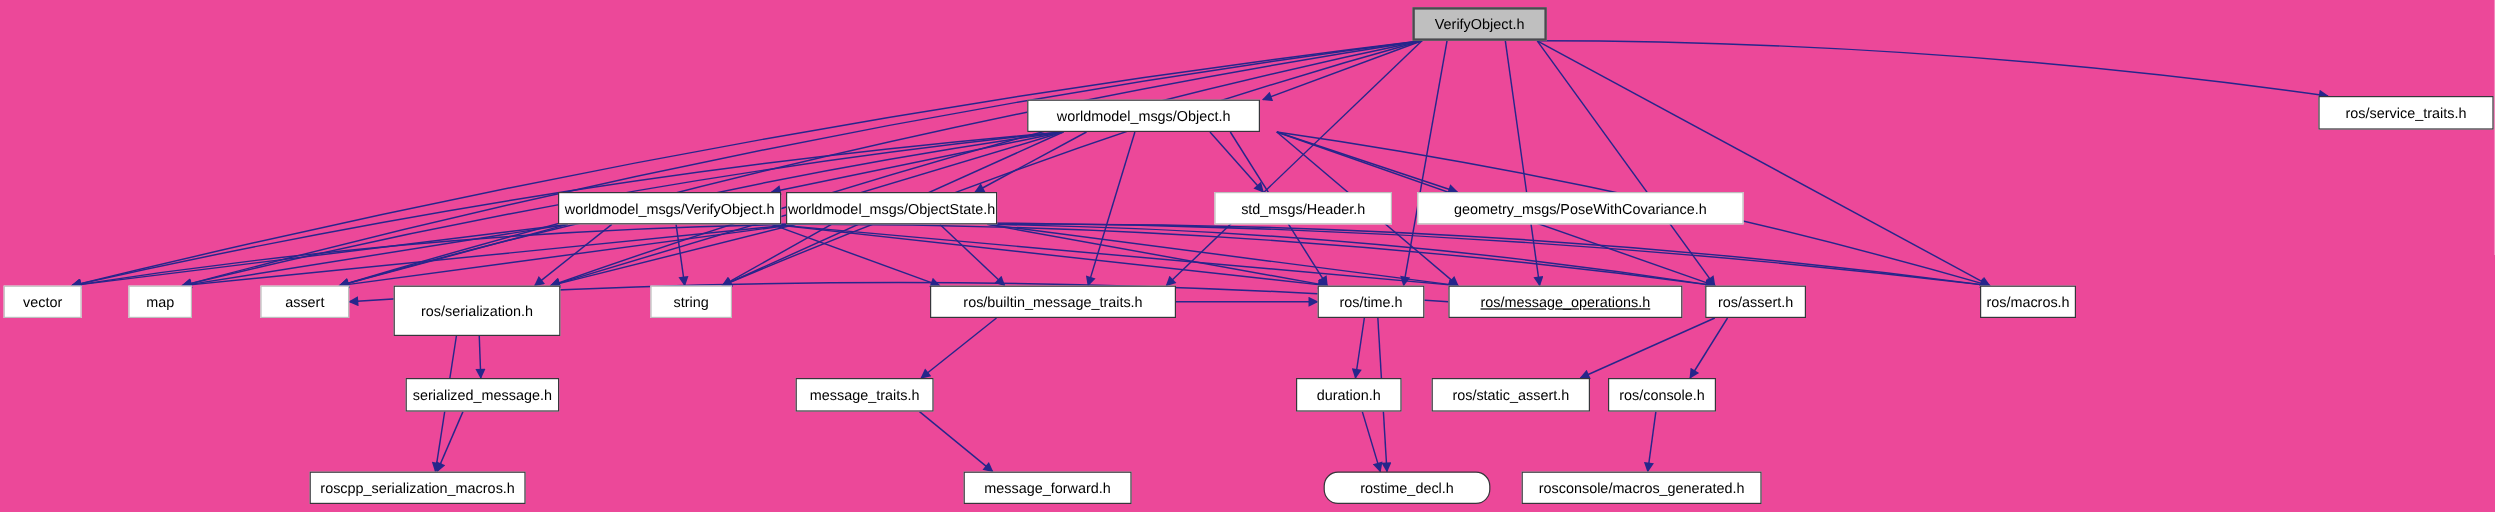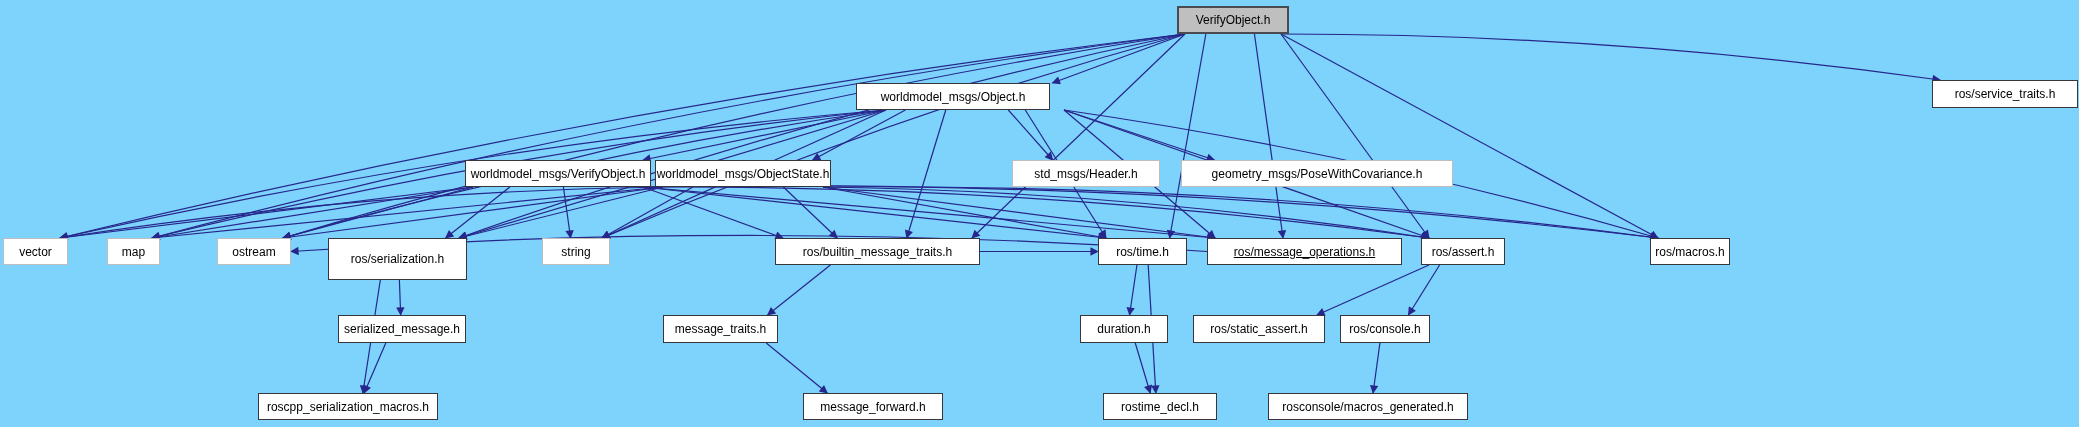--- a/index.html
+++ b/index.html
@@ -5,21 +5,21 @@
   html, body {
     margin: 0;
     padding: 0;
     background: #ffffff;
     font-family: "Liberation Sans", sans-serif;
   }
   #stage {
     position: relative;
     width: 2079px;
     height: 427px;
-    background: #7dd3fc;
+    background: #ec4899;
     overflow: hidden;
   }
   #edges-svg {
     position: absolute;
     left: 0;
     top: 0;
     z-index: 1;
   }
   .node {
     position: absolute;
@@ -130,21 +130,21 @@
       <div class="node plain" style="left: 1181px; top: 160px; width: 272px; height: 27px;">
         <span>geometry_msgs/PoseWithCovariance.h</span>
       </div>
       <div class="node plain" style="left: 3px; top: 238px; width: 65px; height: 27px;">
         <span>vector</span>
       </div>
       <div class="node plain" style="left: 107px; top: 238px; width: 53px; height: 27px;">
         <span>map</span>
       </div>
       <div class="node plain" style="left: 217px; top: 238px; width: 74px; height: 27px;">
-        <span>ostream</span>
+        <span>assert</span>
       </div>
       <div class="node doc" style="left: 328px; top: 238px; width: 139px; height: 42px;">
         <span>ros/serialization.h</span>
       </div>
       <div class="node plain" style="left: 542px; top: 238px; width: 68px; height: 27px;">
         <span>string</span>
       </div>
       <div class="node doc" style="left: 775px; top: 238px; width: 205px; height: 27px; text-align: right;">
         <span>ros/builtin_message_traits.h</span>
       </div>
@@ -174,20 +174,20 @@
       </div>
       <div class="node doc" style="left: 1340px; top: 315px; width: 90px; height: 28px;">
         <span>ros/console.h</span>
       </div>
       <div class="node doc" style="left: 258px; top: 393px; width: 180px; height: 27px;">
         <span>roscpp_serialization_macros.h</span>
       </div>
       <div class="node doc" style="left: 803px; top: 393px; width: 140px; height: 27px;">
         <span>message_forward.h</span>
       </div>
-      <div class="node doc" style="left: 1103px; top: 393px; width: 114px; height: 27px;">
+      <div class="node doc" style="left: 1103px; top: 393px; width: 139px; height: 27px; border-radius: 12px;">
         <span>rostime_decl.h</span>
       </div>
       <div class="node doc" style="left: 1268px; top: 393px; width: 200px; height: 27px;">
         <span>rosconsole/macros_generated.h</span>
       </div>
     </div>
 </div>
 
 </body></html>

